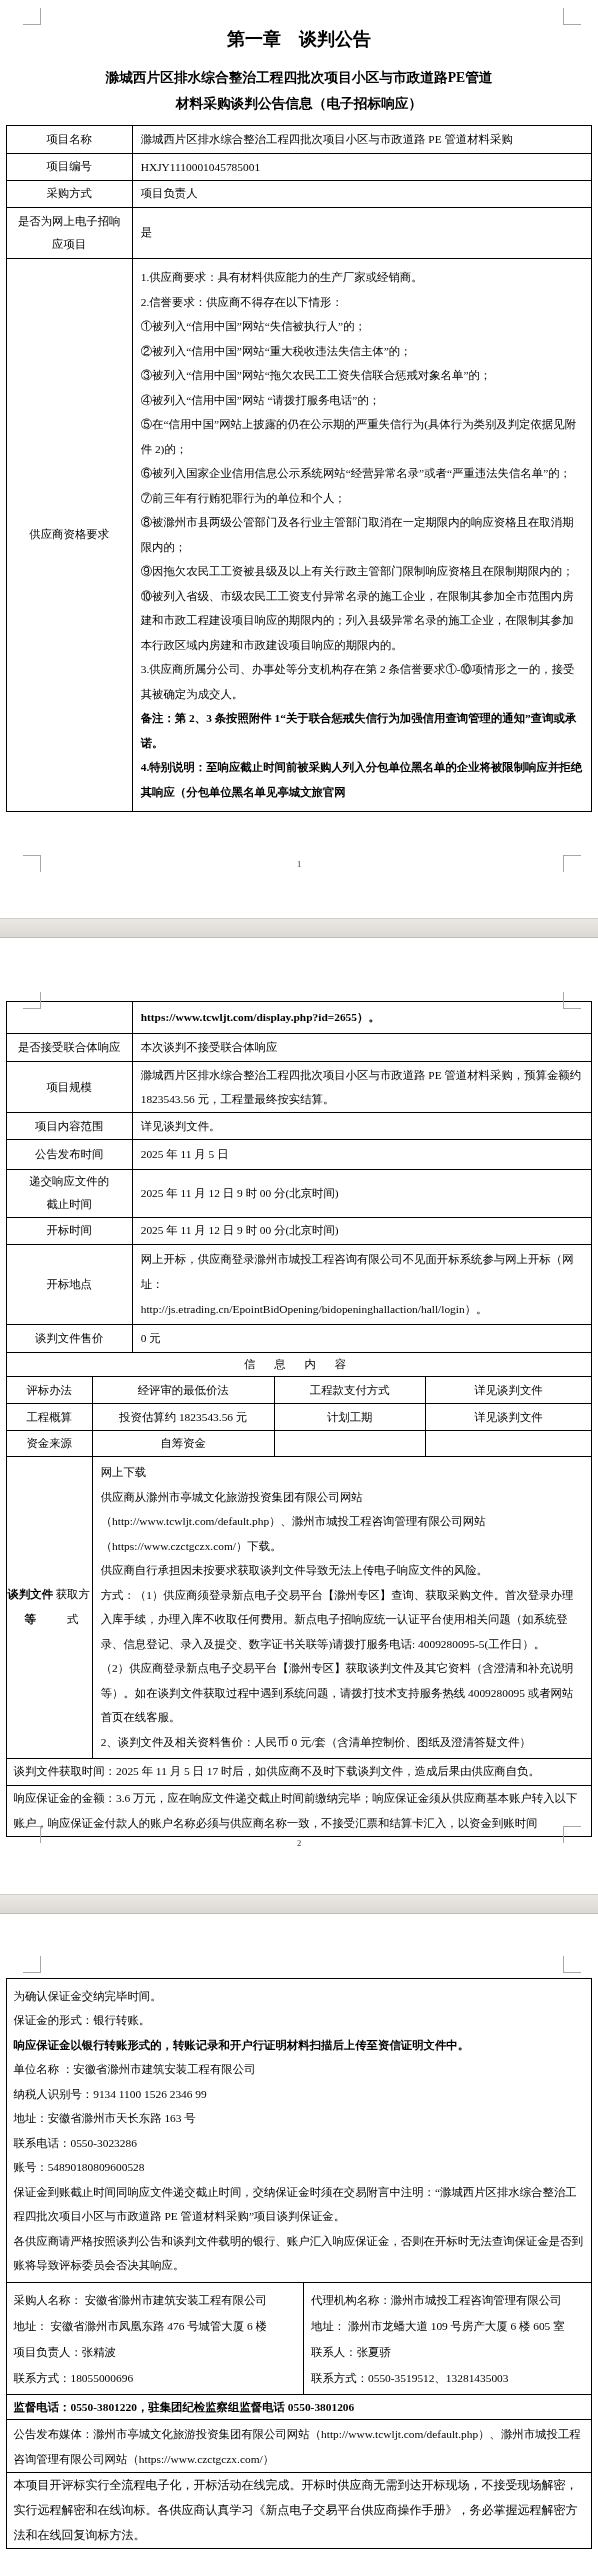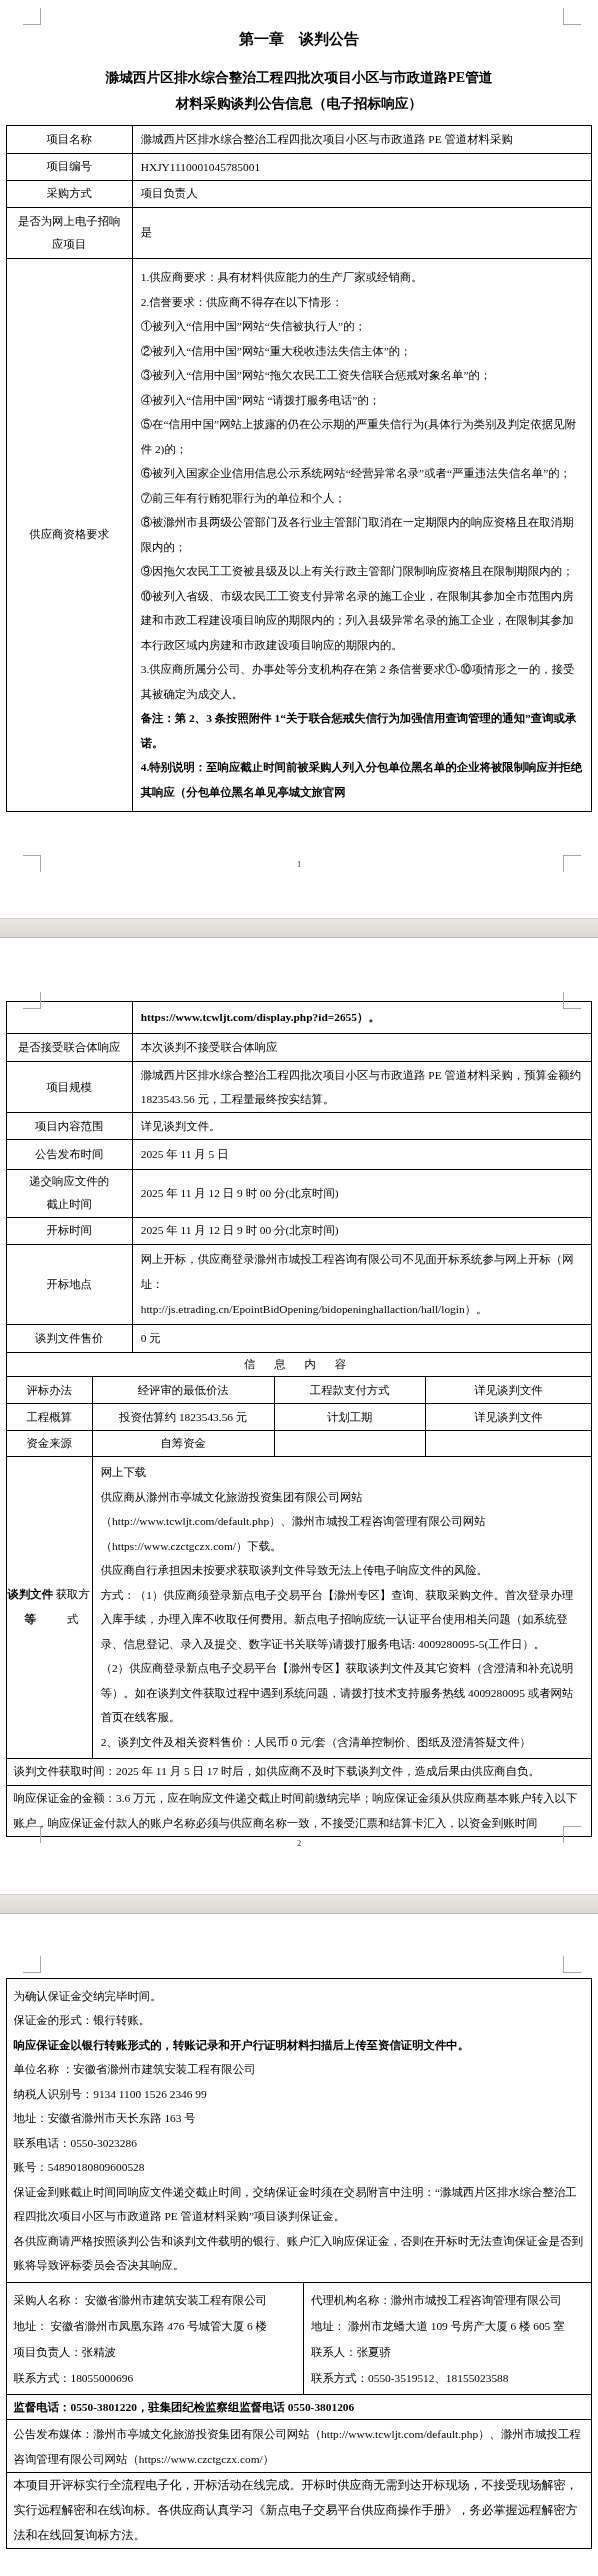--- a/index.html
+++ b/index.html
@@ -22,21 +22,21 @@
   }
   
   .mark{position:absolute;width:17px;height:16px;border:0 solid #aaa6a1;}
   .mark.tl{border-right-width:0.6px;border-bottom-width:0.6px;}
   .mark.tr{border-left-width:0.6px;border-bottom-width:0.6px;}
   .mark.bl{border-right-width:0.6px;border-top-width:0.6px;}
   .mark.br{border-left-width:0.6px;border-top-width:0.6px;}
 
   .chapter-title{
     margin:0;padding-top:27px;
-    text-align:center;font-size:15px;font-weight:bold;line-height:25px;
+    text-align:center;font-size:18px;font-weight:bold;line-height:25px;
   }
   .subtitle{
     margin-top:12.5px;text-align:center;font-size:13.7px;font-weight:bold;line-height:26px;
   }
   .pageno{position:absolute;left:0;width:100%;text-align:center;font-size:8.5px;color:#333;}
 
   .dtable{margin:0 5.7px;border:1.1px solid #000;}
   .trow{display:flex;border-bottom:0.6px solid #000;}
   .trow:last-child{border-bottom:none;}
   .lbl{
@@ -261,21 +261,21 @@
       <div class="contact">
         <p>采购人名称： 安徽省滁州市建筑安装工程有限公司</p>
         <p>地址： 安徽省滁州市凤凰东路 476 号城管大厦 6 楼</p>
         <p>项目负责人：张精波</p>
         <p>联系方式：18055000696</p>
       </div>
       <div class="contact2">
         <p>代理机构名称：滁州市城投工程咨询管理有限公司</p>
         <p>地址： 滁州市龙蟠大道 109 号房产大厦 6 楼 605 室</p>
         <p>联系人：张夏骄</p>
-        <p>联系方式：0550-3519512、18155023588</p>
+        <p>联系方式：0550-3519512、13281435003</p>
       </div>
     </div>
     <div class="trow h43">
       <div class="fw b">监督电话：0550-3801220，驻集团纪检监察组监督电话 0550-3801206</div>
     </div>
     <div class="trow h90 media">
       <div class="fw block" style="padding-top:1.7px;">
         <p class="urltext">公告发布媒体：滁州市亭城文化旅游投资集团有限公司网站（http://www.tcwljt.com/default.php）、滁州市城投工程咨询管理有限公司网站（https://www.czctgczx.com/）</p>
       </div>
     </div>

